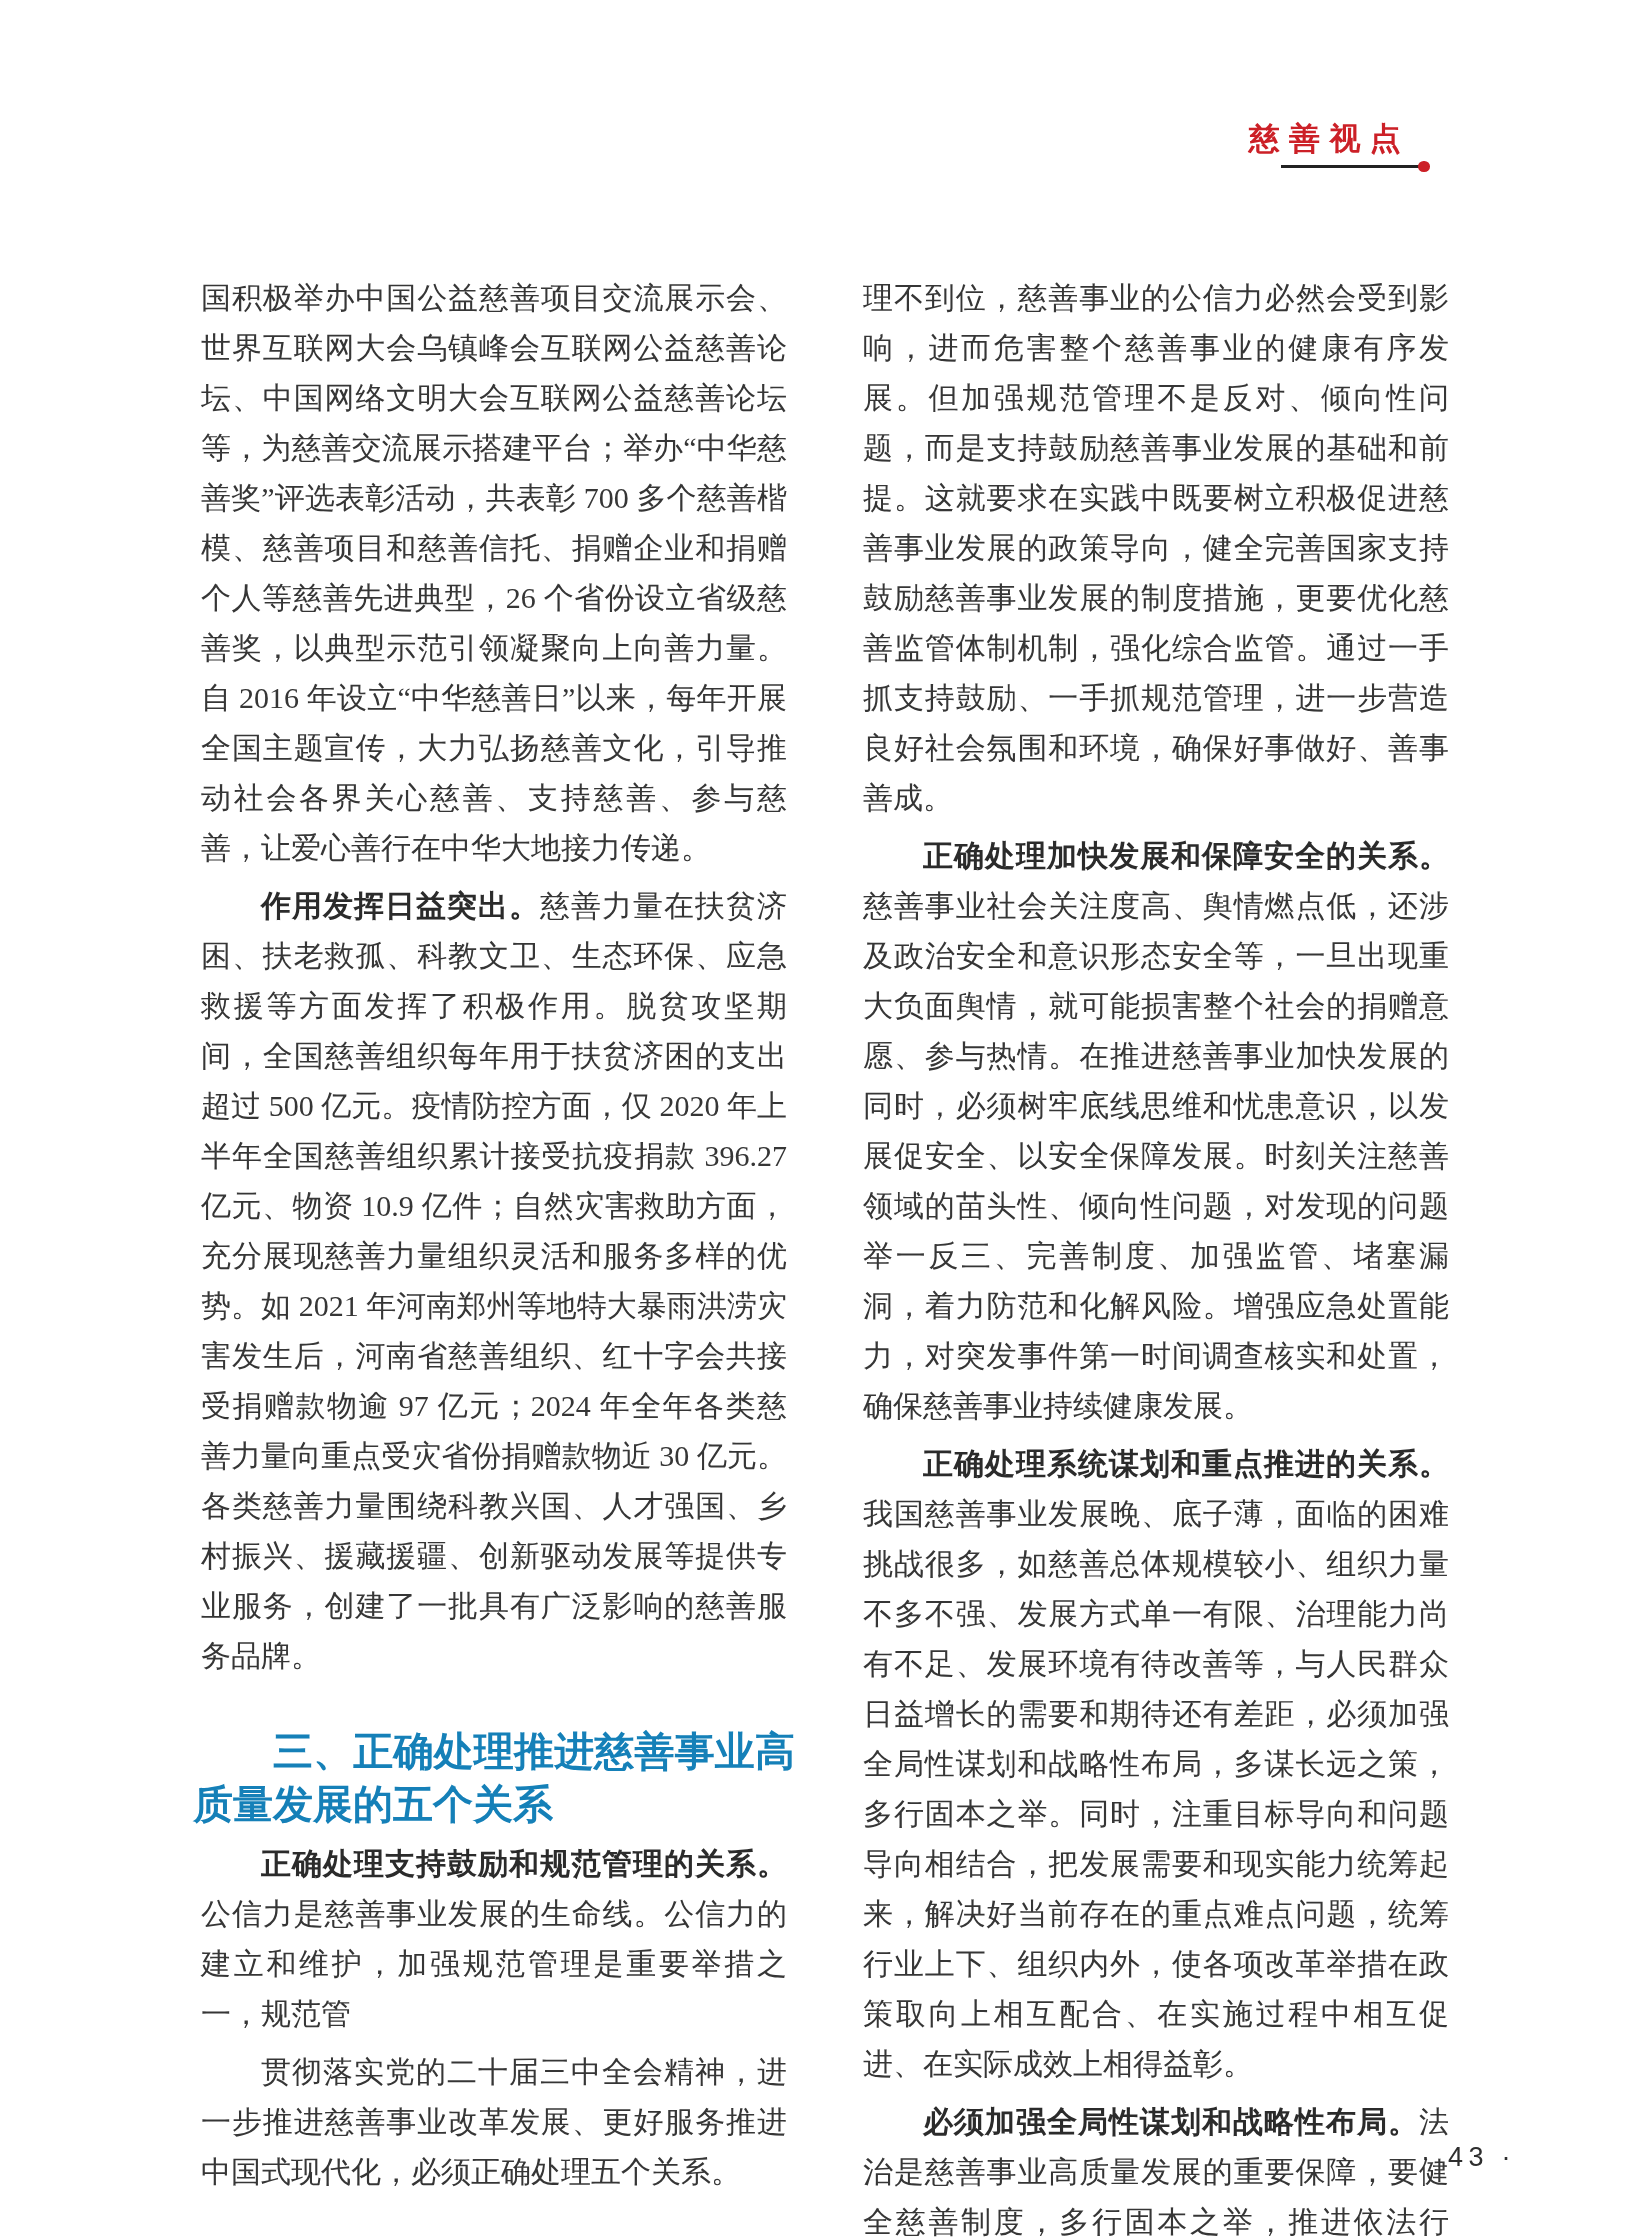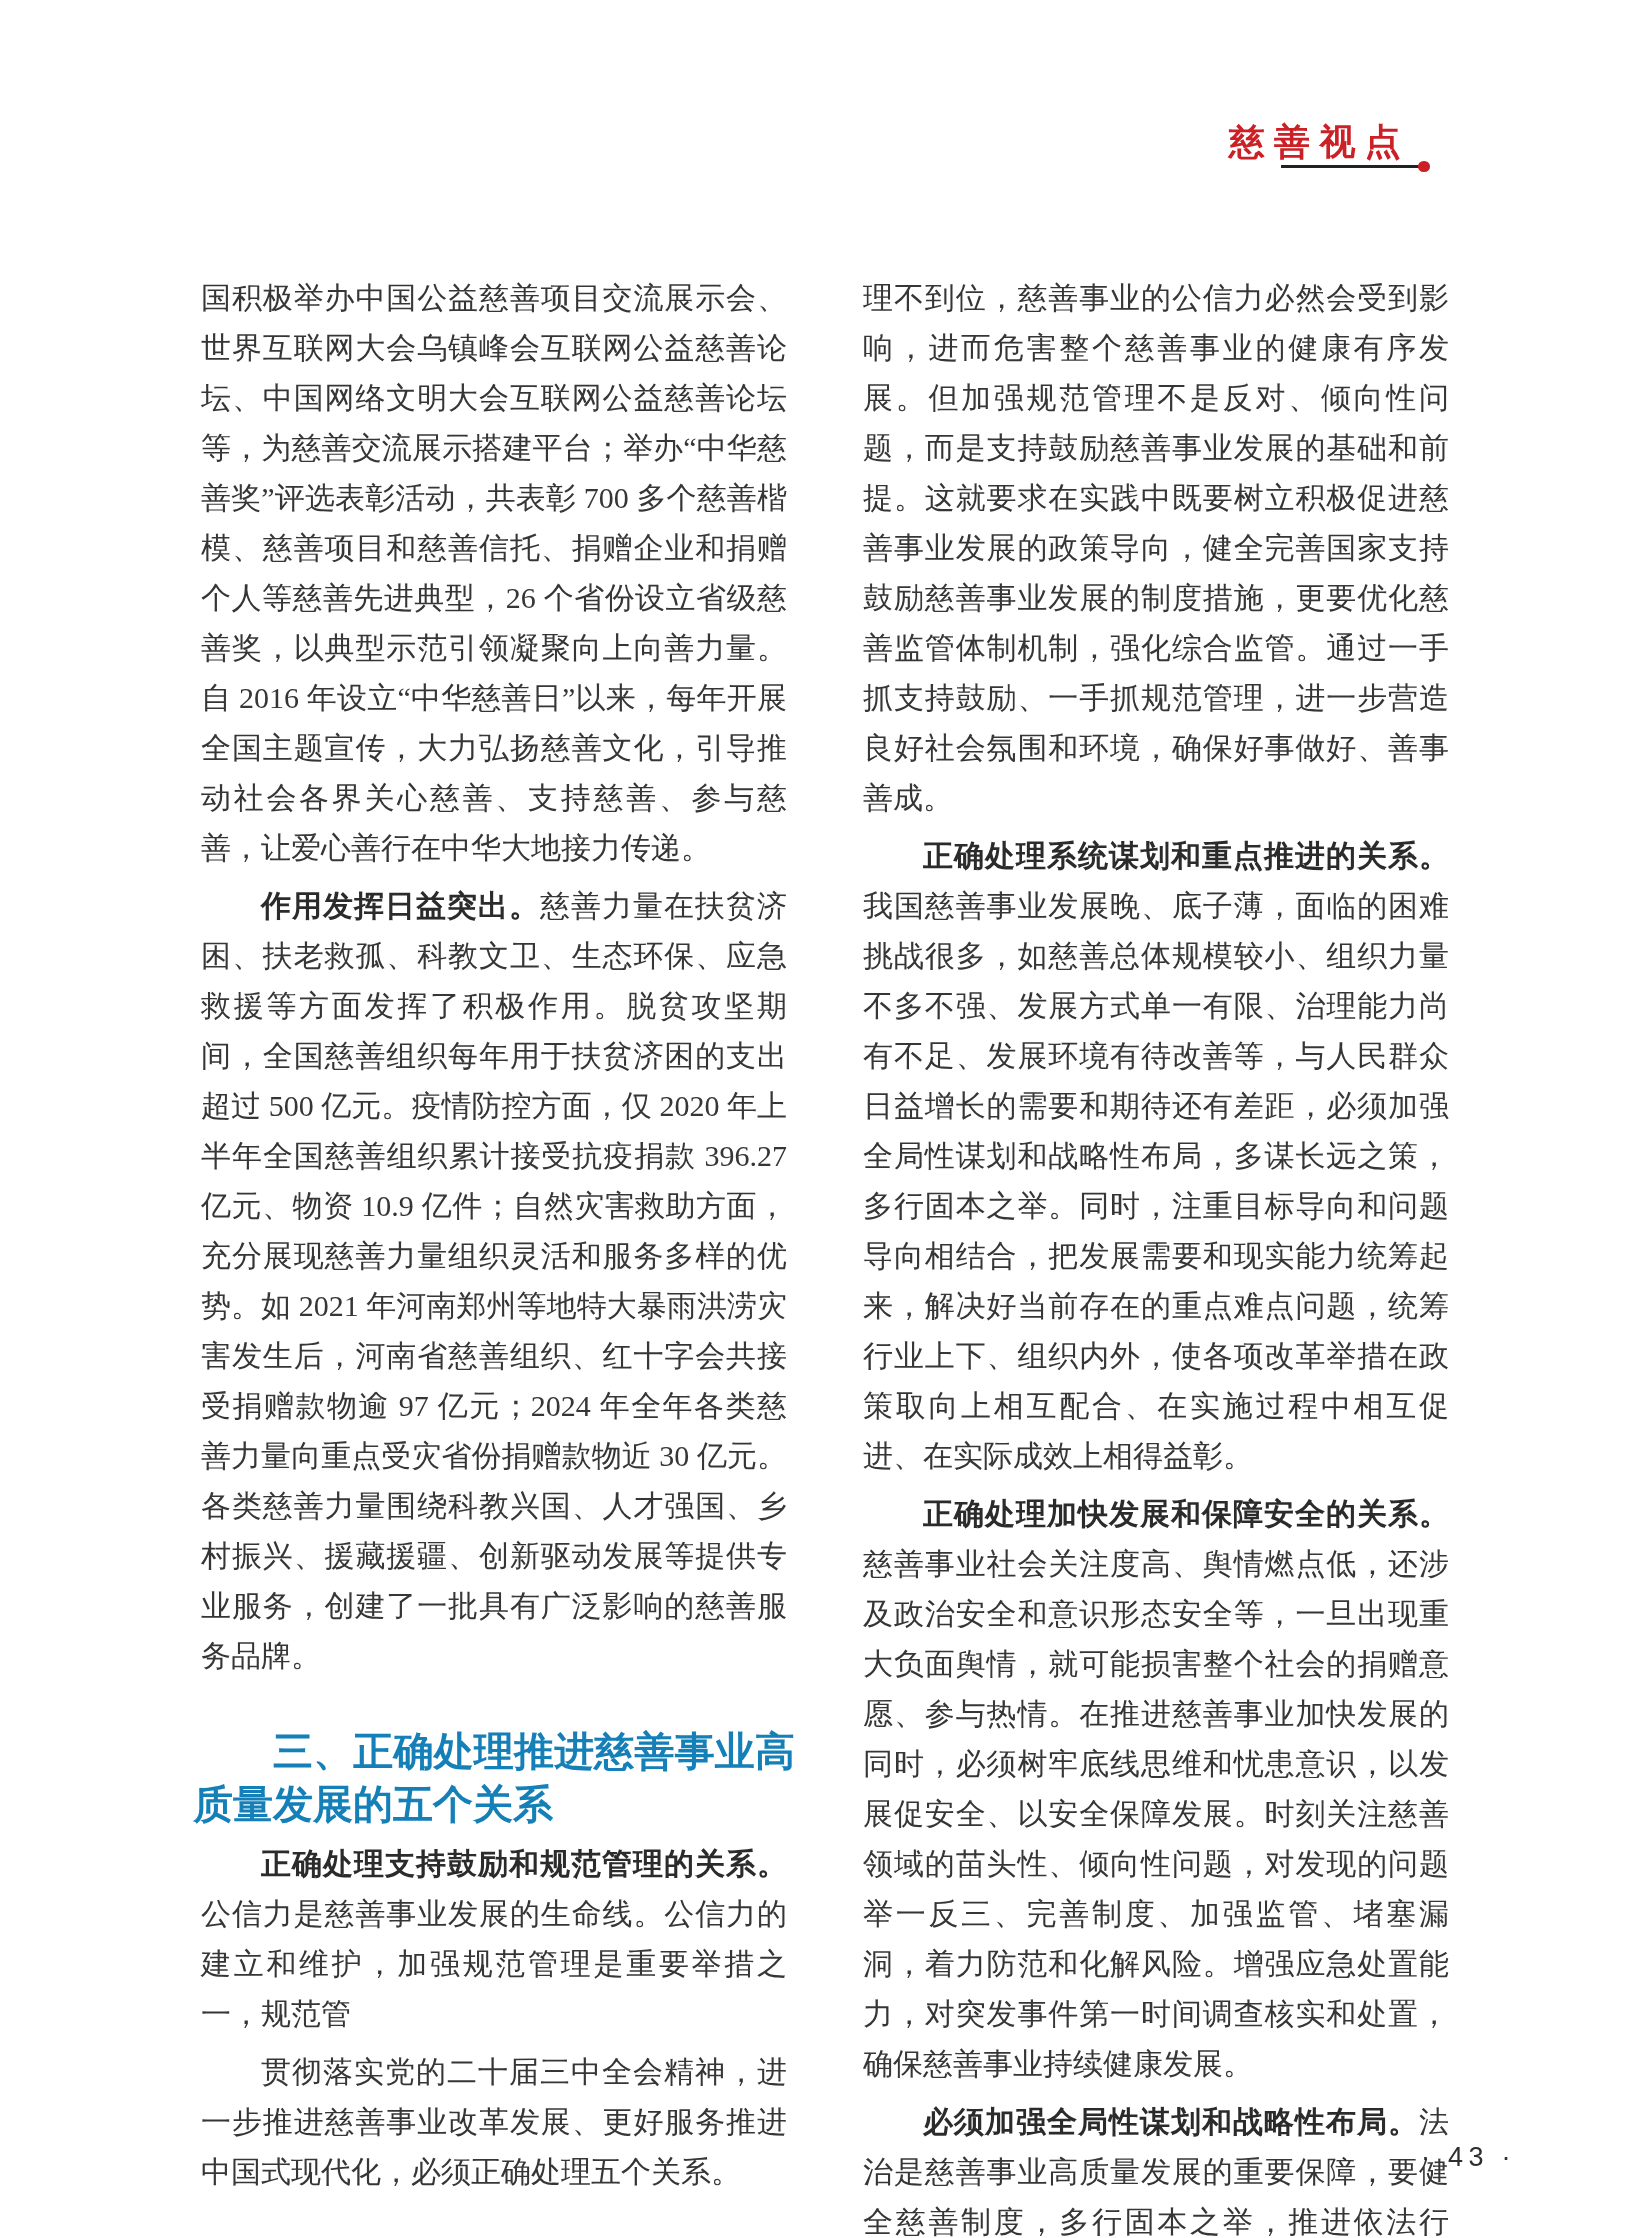--- a/index.html
+++ b/index.html
@@ -13,21 +13,21 @@
     width:1649px;height:2239px;position:relative;overflow:hidden;
     font-family:"Liberation Serif","DejaVu Serif",serif;
     color:var(--body-ink);
   }
   .page{position:absolute;inset:0;background:#ffffff;}
 
   
   .page-header{position:absolute;top:0;left:0;width:100%;height:200px;}
   .header-title{
     position:absolute;top:118px;right:239px;
-    font-size:36px;font-weight:bold;letter-spacing:9.3px;
+    font-size:31px;font-weight:bold;letter-spacing:9.3px;
     color:var(--accent-red);
     font-family:"Liberation Serif","DejaVu Serif",serif;
     white-space:nowrap;
   }
   .header-rule{
     position:absolute;top:165px;right:230px;width:138px;height:2.7px;
     background:var(--rule-ink);
   }
   .header-dot{
     position:absolute;right:-10.6px;top:-4px;width:11.3px;height:10.6px;
@@ -84,22 +84,22 @@
     <section class="col col-left">
       <p class="no-indent">国积极举办中国公益慈善项目交流展示会、世界互联网大会乌镇峰会互联网公益慈善论坛、中国网络文明大会互联网公益慈善论坛等，为慈善交流展示搭建平台；举办“中华慈善奖”评选表彰活动，共表彰 700 多个慈善楷模、慈善项目和慈善信托、捐赠企业和捐赠个人等慈善先进典型，26 个省份设立省级慈善奖，以典型示范引领凝聚向上向善力量。自 2016 年设立“中华慈善日”以来，每年开展全国主题宣传，大力弘扬慈善文化，引导推动社会各界关心慈善、支持慈善、参与慈善，让爱心善行在中华大地接力传递。</p>
       <p><b class="lead">作用发挥日益突出。</b><span>慈善力量在扶贫济困、扶老救孤、科教文卫、生态环保、应急救援等方面发挥了积极作用。脱贫攻坚期间，全国慈善组织每年用于扶贫济困的支出超过 500 亿元。疫情防控方面，仅 2020 年上半年全国慈善组织累计接受抗疫捐款 396.27 亿元、物资 10.9 亿件；自然灾害救助方面，充分展现慈善力量组织灵活和服务多样的优势。如 2021 年河南郑州等地特大暴雨洪涝灾害发生后，河南省慈善组织、红十字会共接受捐赠款物逾 97 亿元；2024 年全年各类慈善力量向重点受灾省份捐赠款物近 30 亿元。各类慈善力量围绕科教兴国、人才强国、乡村振兴、援藏援疆、创新驱动发展等提供专业服务，创建了一批具有广泛影响的慈善服务品牌。</span></p>
       <h2 class="section-heading">三、正确处理推进慈善事业高质量发展的五个关系</h2>
       <p><b class="lead">正确处理支持鼓励和规范管理的关系。</b><span>公信力是慈善事业发展的生命线。公信力的建立和维护，加强规范管理是重要举措之一，规范管</span></p>
       <p>贯彻落实党的二十届三中全会精神，进一步推进慈善事业改革发展、更好服务推进中国式现代化，必须正确处理五个关系。</p>
     </section>
 
     <section class="col col-right">
       <p class="no-indent">理不到位，慈善事业的公信力必然会受到影响，进而危害整个慈善事业的健康有序发展。但加强规范管理不是反对、倾向性问题，而是支持鼓励慈善事业发展的基础和前提。这就要求在实践中既要树立积极促进慈善事业发展的政策导向，健全完善国家支持鼓励慈善事业发展的制度措施，更要优化慈善监管体制机制，强化综合监管。通过一手抓支持鼓励、一手抓规范管理，进一步营造良好社会氛围和环境，确保好事做好、善事善成。</p>
+      <p><b class="lead">正确处理加快发展和保障安全的关系。</b><span>慈善事业社会关注度高、舆情燃点低，还涉及政治安全和意识形态安全等，一旦出现重大负面舆情，就可能损害整个社会的捐赠意愿、参与热情。在推进慈善事业加快发展的同时，必须树牢底线思维和忧患意识，以发展促安全、以安全保障发展。时刻关注慈善领域的苗头性、倾向性问题，对发现的问题举一反三、完善制度、加强监管、堵塞漏洞，着力防范和化解风险。增强应急处置能力，对突发事件第一时间调查核实和处置，确保慈善事业持续健康发展。</span></p>
       <p><b class="lead">正确处理系统谋划和重点推进的关系。</b><span>我国慈善事业发展晚、底子薄，面临的困难挑战很多，如慈善总体规模较小、组织力量不多不强、发展方式单一有限、治理能力尚有不足、发展环境有待改善等，与人民群众日益增长的需要和期待还有差距，必须加强全局性谋划和战略性布局，多谋长远之策，多行固本之举。同时，注重目标导向和问题导向相结合，把发展需要和现实能力统筹起来，解决好当前存在的重点难点问题，统筹行业上下、组织内外，使各项改革举措在政策取向上相互配合、在实施过程中相互促进、在实际成效上相得益彰。</span></p>
-      <p><b class="lead">正确处理加快发展和保障安全的关系。</b><span>慈善事业社会关注度高、舆情燃点低，还涉及政治安全和意识形态安全等，一旦出现重大负面舆情，就可能损害整个社会的捐赠意愿、参与热情。在推进慈善事业加快发展的同时，必须树牢底线思维和忧患意识，以发展促安全、以安全保障发展。时刻关注慈善领域的苗头性、倾向性问题，对发现的问题举一反三、完善制度、加强监管、堵塞漏洞，着力防范和化解风险。增强应急处置能力，对突发事件第一时间调查核实和处置，确保慈善事业持续健康发展。</span></p>
       <p><b class="lead">必须加强全局性谋划和战略性布局。</b><span>法治是慈善事业高质量发展的重要保障，要健全慈善制度，多行固本之举，推进依法行善、依法</span></p>
     </section>
 
   </main>
 
   <div class="page-number">· 43 ·</div>
 
 </div>
 
 

